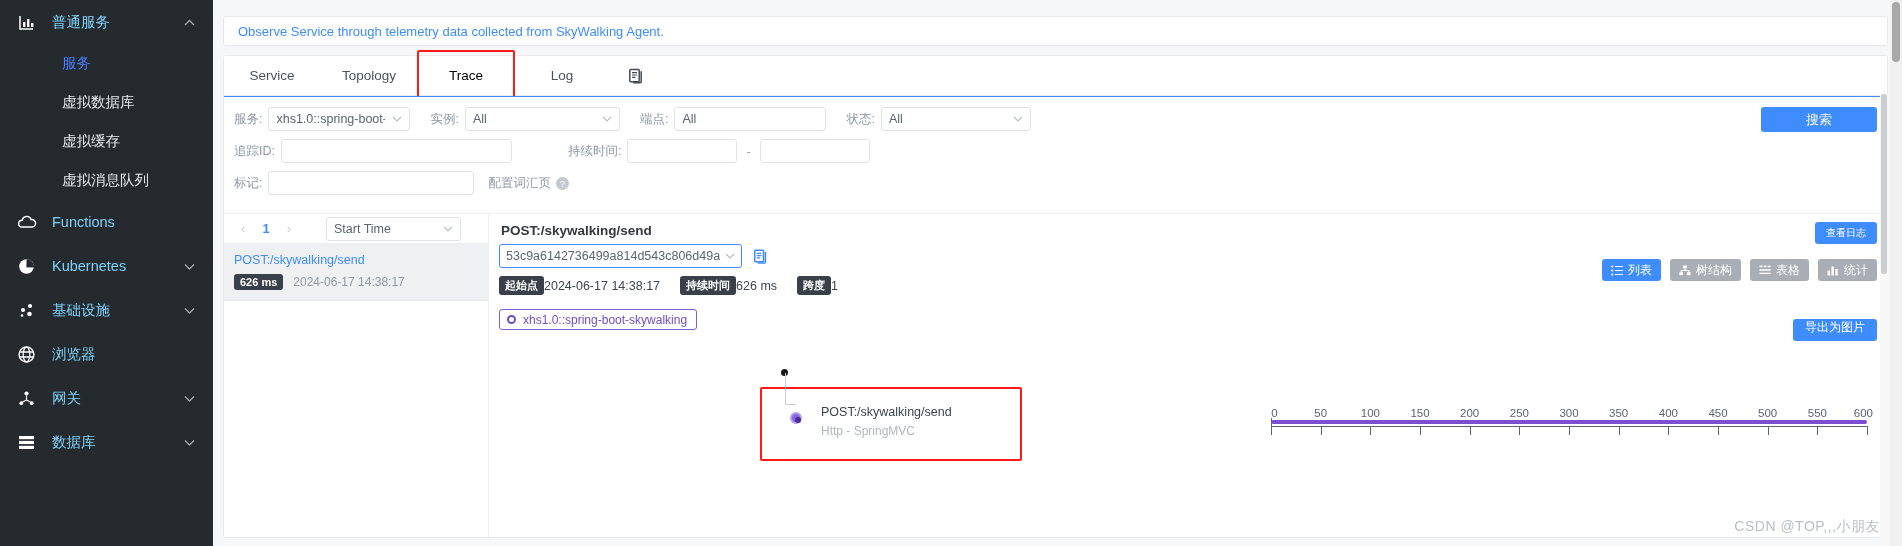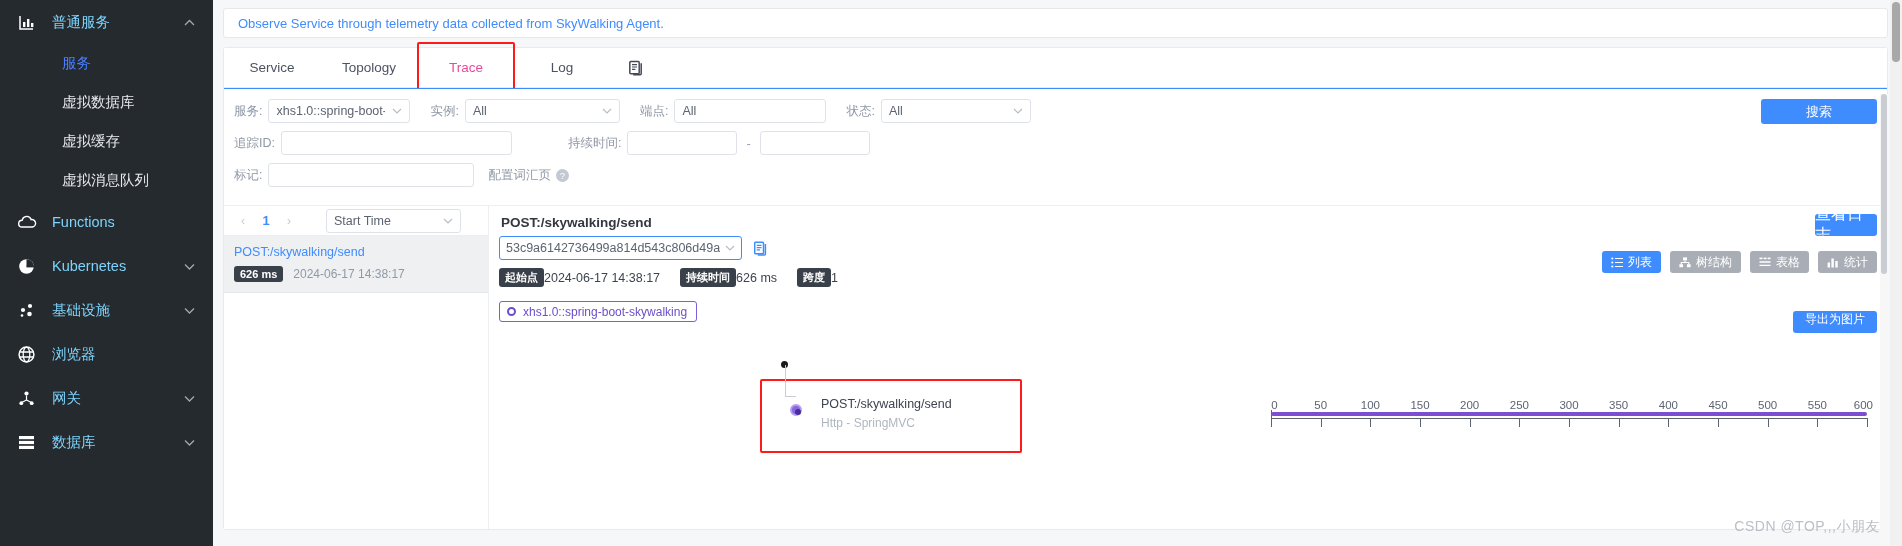--- a/index.html
+++ b/index.html
@@ -34,42 +34,42 @@
   .nav-sub {
     height:39px; display:flex; align-items:center;
     padding-left:62px; font-size:14.5px; color:#e6e8ea; cursor:pointer;
   }
   .nav-sub.active { color:#4a7dff;align-items:center; }
 
   
   .main {
     flex:1 1 auto; height:546px; background:#f5f7f9;
     position:relative; overflow:hidden;
-    padding:8px 14px 0 10px;
+    padding:16px 14px 0 10px;
   }
   .notice {
     background:#fff; border:1px solid #e8e8ea; border-radius:3px;
     height:30px; display:flex; align-items:center;
     padding:0 14px; color:#3f8cff; font-size:13px;
     margin-bottom:9px;
   }
   .panel { background:#fff; border:1px solid #e9eaec; border-radius:3px; }
 
   
   .tabbar {
     height:40px; display:flex; align-items:stretch;
     border-bottom:1px solid #e9eaec; background:#fff;
     position:relative;
   }
   .tab {
     min-width:96px; padding:0 22px;
     display:flex; align-items:center; justify-content:center;
     font-size:13.5px; color:#4c5360; cursor:pointer;
   }
-  .tab.active { color:#ec4899; }
+  .tab.active { color:#000000; }
   .tab.hl { position:relative; }
   .tab.hl::after {
     content:""; position:absolute; left:-1px; top:-6px; right:-1px; bottom:-10px;
     border:2.5px solid #ff1a1a; border-radius:2px; pointer-events:none;
   }
   .tab-icon { width:52px; display:flex; align-items:center; justify-content:center; cursor:pointer; }
 
   
   .filters { padding:11px 10px 10px 10px; background:#fff; position:relative; }
   .frow { display:flex; align-items:center; margin-bottom:8px; }
@@ -144,21 +144,21 @@
   .id-sel .val { overflow:hidden; white-space:nowrap; }
   .id-sel .caret { margin-left:auto; padding-left:5px; color:#b7bdc7; display:flex; }
   .copy-ico { margin-left:12px; color:#3f8cff; cursor:pointer; display:flex; }
   .statrow { display:flex; align-items:center; }
   .statrow .badge-dark { }
   .statrow .v { color:#3d444f; font-size:12.5px; margin-right:20px; }
 
   .viewlog-btn {
     position:absolute; right:10px; top:8px;
     width:62px; height:22px; border-radius:3px; background:#3f8cff;
-    color:#fff; font-size:16px; display:flex; align-items:center; justify-content:center;
+    color:#fff; font-size:10px; display:flex; align-items:center; justify-content:center;
     cursor:pointer;
   }
   .viewmode {
     position:absolute; right:10px; top:45px; display:flex;
   }
   .vm-btn {
     height:22px; border-radius:3px; background:#a9aeb6; color:#fff;
     font-size:12px; display:flex; align-items:center; justify-content:center;
     padding:0 9px; margin-left:9px; cursor:pointer; white-space:nowrap;
   }

